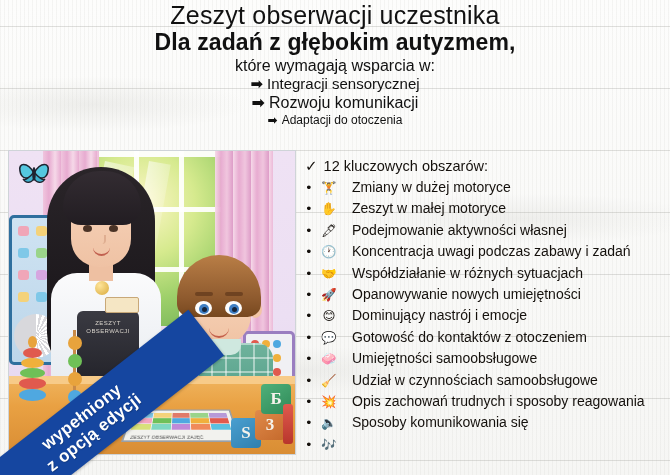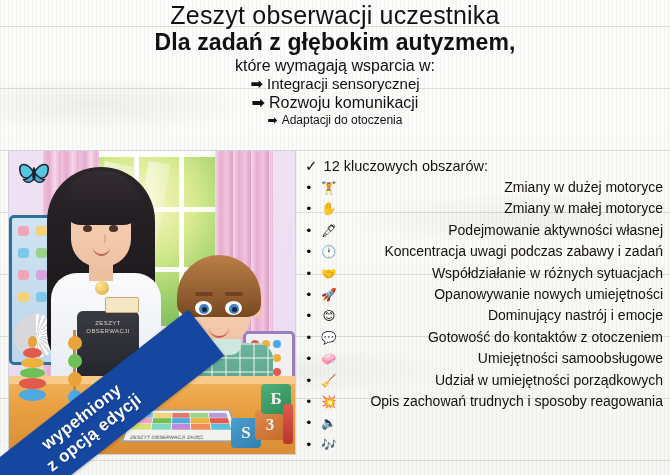--- a/index.html
+++ b/index.html
@@ -357,21 +357,20 @@
     flex: 0 0 auto;
     width: 20px;
     text-align: center;
     font-family: "DejaVu Sans", sans-serif;
     font-size: 12.5px;
     line-height: 21.4px;
   }
   ul#key-areas li .txt {
     flex: 1 1 auto;
     margin-left: 13px;
-    text-align: right;
   }
 </style>
 </head>
 <body>
 
 <div id="page">
 
   <div id="heading">
     <div class="t-line1">Zeszyt obserwacji uczestnika</div>
     <div class="t-line3">Dla zadań z głębokim autyzmem,</div>
@@ -563,21 +562,21 @@
 
       <li>
         <span class="bullet">•</span>
         <span class="emo">🏋</span>
         <span class="txt">Zmiany w dużej motoryce</span>
       </li>
 
       <li>
         <span class="bullet">•</span>
         <span class="emo">✋</span>
-        <span class="txt">Zmiany w małej motoryce</span>
+        <span class="txt">Zeszyt w małej motoryce</span>
       </li>
 
       <li>
         <span class="bullet">•</span>
         <span class="emo">🖋</span>
         <span class="txt">Podejmowanie aktywności własnej</span>
       </li>
 
       <li>
         <span class="bullet">•</span>
@@ -611,32 +610,33 @@
 
       <li>
         <span class="bullet">•</span>
         <span class="emo">🧼</span>
         <span class="txt">Umiejętności samoobsługowe</span>
       </li>
 
       <li>
         <span class="bullet">•</span>
         <span class="emo">🧹</span>
-        <span class="txt">Udział w umiejętności porządkowych</span>
+        <span class="txt">Udział w czynnościach samoobsługowe</span>
       </li>
 
       <li>
         <span class="bullet">•</span>
         <span class="emo">💥</span>
         <span class="txt">Opis zachowań trudnych i sposoby reagowania</span>
       </li>
 
       <li>
         <span class="bullet">•</span>
         <span class="emo">🔈</span>
+        <span class="txt">Sposoby komunikowania się</span>
       </li>
 
       <li>
         <span class="bullet">•</span>
         <span class="emo">🎶</span>
       </li>
 
     </ul>
   </div>
 

